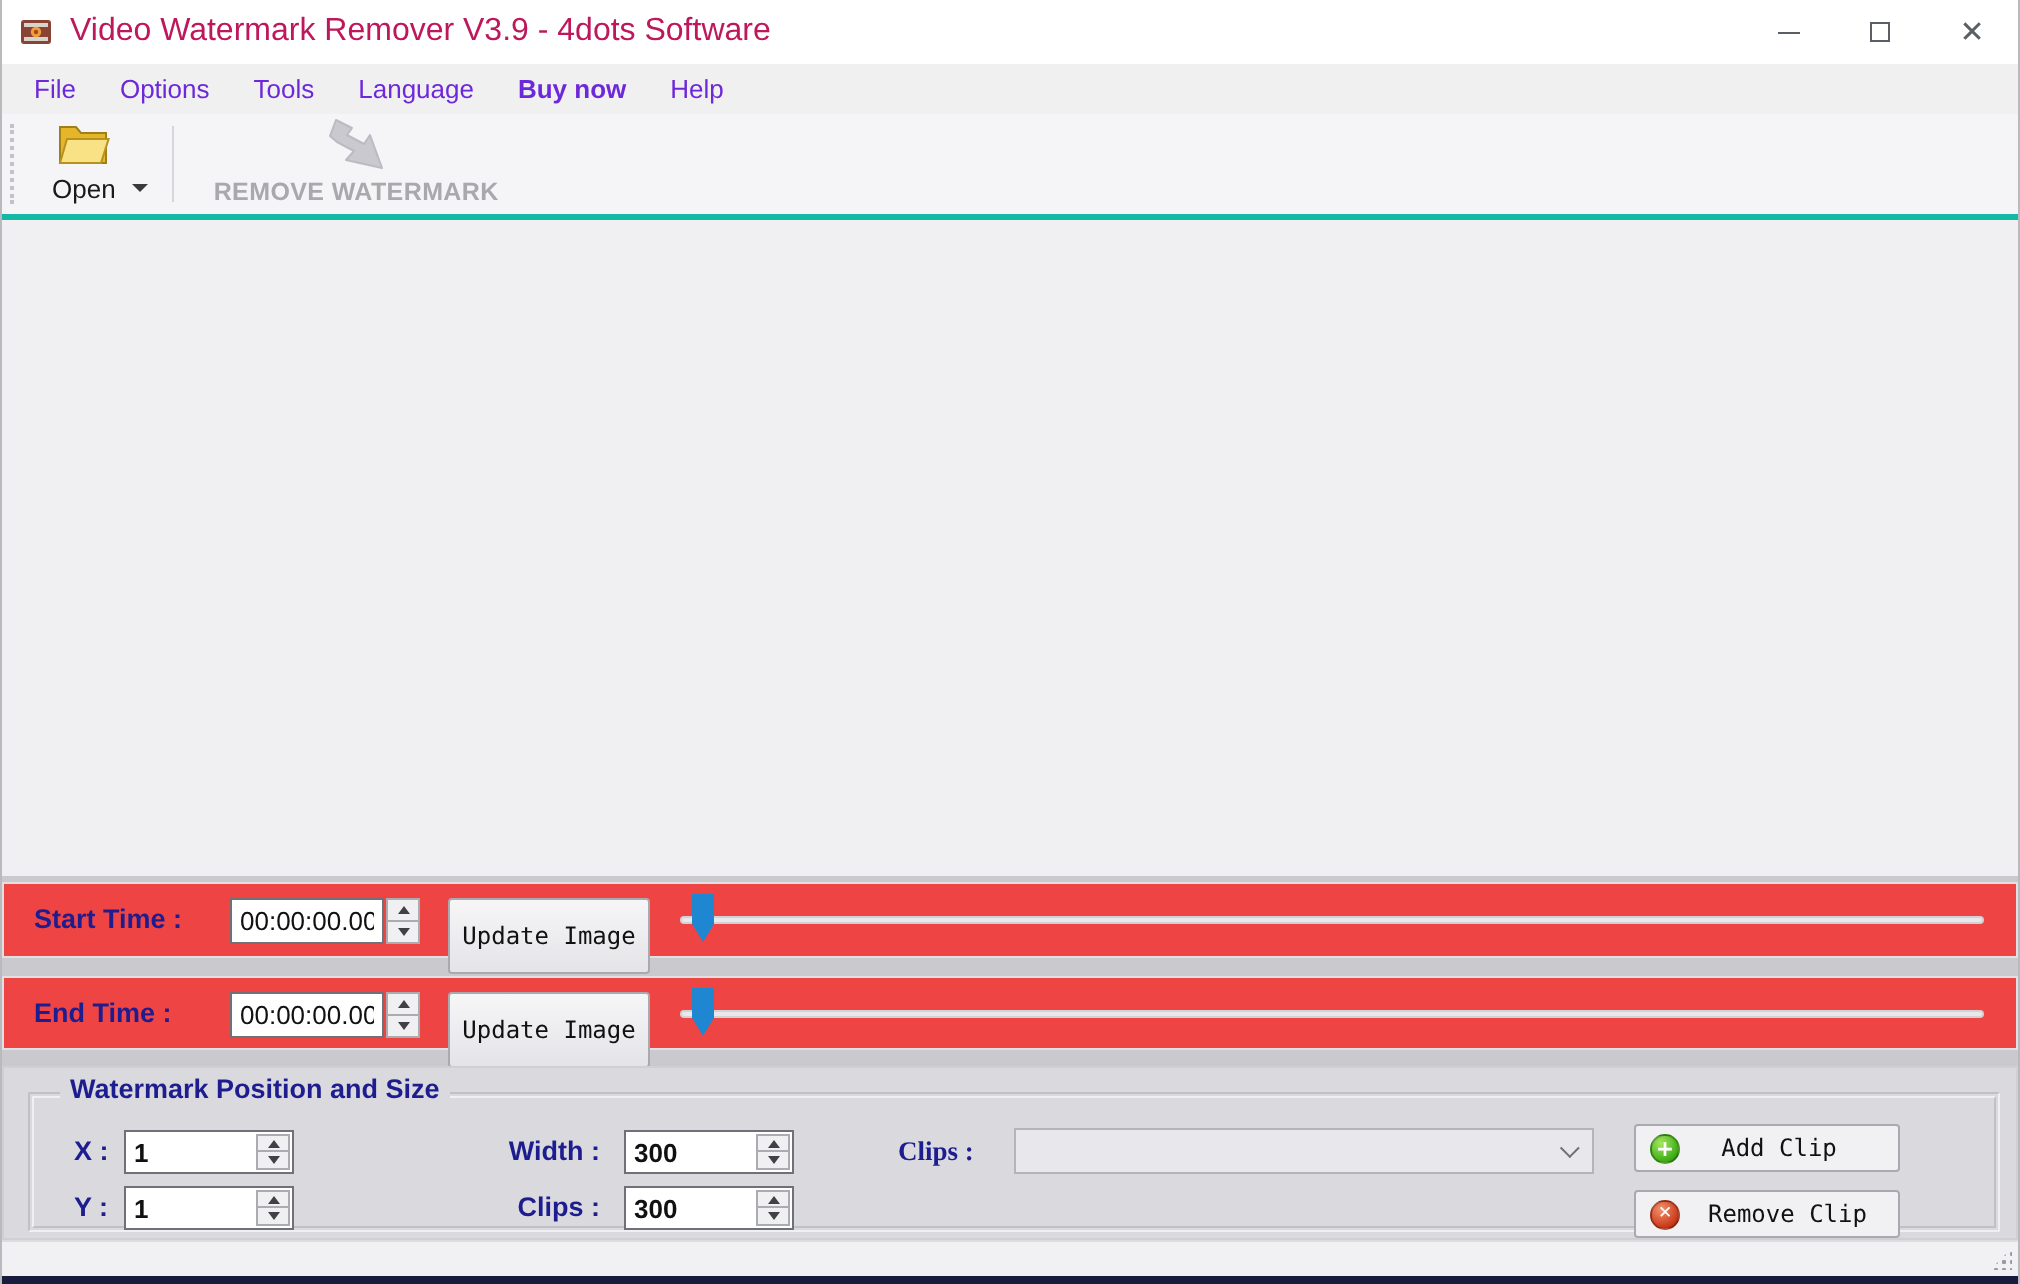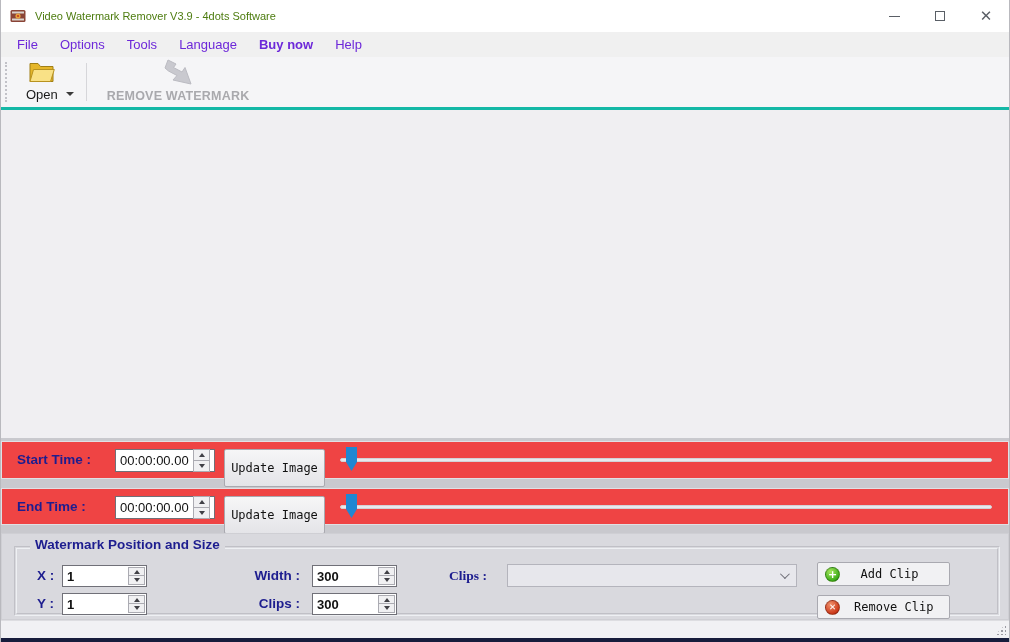--- a/index.html
+++ b/index.html
@@ -16,21 +16,21 @@
     border-right: 1px solid #b9b9be;
     background: #f0eff2;
   }
 
   
   .titlebar {
     height: 32px; background: #ffffff;
     display: flex; align-items: center; flex: none;
   }
   .titlebar .app-icon { margin: 0 9px 0 9px; width: 16px; height: 16px; flex: none; }
-  .titlebar .title { color: #4d7c0f; font-size: 11px; flex: 1 1 auto; white-space: nowrap; }
+  .titlebar .title { color: #be185d; font-size: 16px; flex: 1 1 auto; white-space: nowrap; }
   .winbtn {
     width: 46px; height: 32px; flex: none;
     display: flex; align-items: center; justify-content: center;
     color: #5a5f66; font-size: 13px; font-family: "DejaVu Sans", sans-serif;
     cursor: default;
   }
   .winbtn.min span { display:block; width: 11px; height: 1px; background: #5a5f66; }
   .winbtn.max span { display:block; width: 10px; height: 10px; border: 1px solid #5a5f66; }
   .winbtn.close { font-size: 15px; }
 
@@ -88,21 +88,21 @@
   .panel.time { height: 38px; margin: 0 0 0 0; }
   .panel.start { margin-bottom: 9px; }
   .panel.end { height: 37px; margin-bottom: 8px; }
 
   .time-label {
     position: absolute; left: 15px; top: 10px;
     color: #1d1d8f; font-weight: bold; font-size: 13.5px; white-space: nowrap;
   }
   .time-input {
     position: absolute; left: 113px; top: 7px;
-    width: 100px; height: 23px;
+    width: 77px; height: 23px;
     border: 1px solid #707078; background: #ffffff;
     font-family: "Liberation Sans", sans-serif; font-size: 13px; color: #111;
     padding: 0 4px;
   }
   .spin {
     position: absolute; display: flex; flex-direction: column;
     width: 17px; height: 23px;
   }
   .time-spin { left: 191px; top: 7px; }
   .spin .sb {

